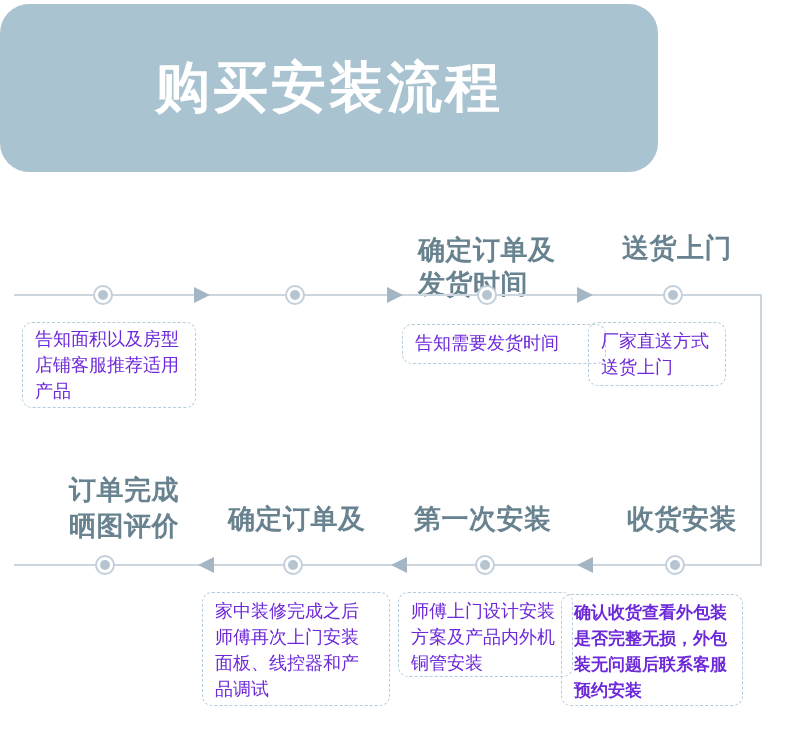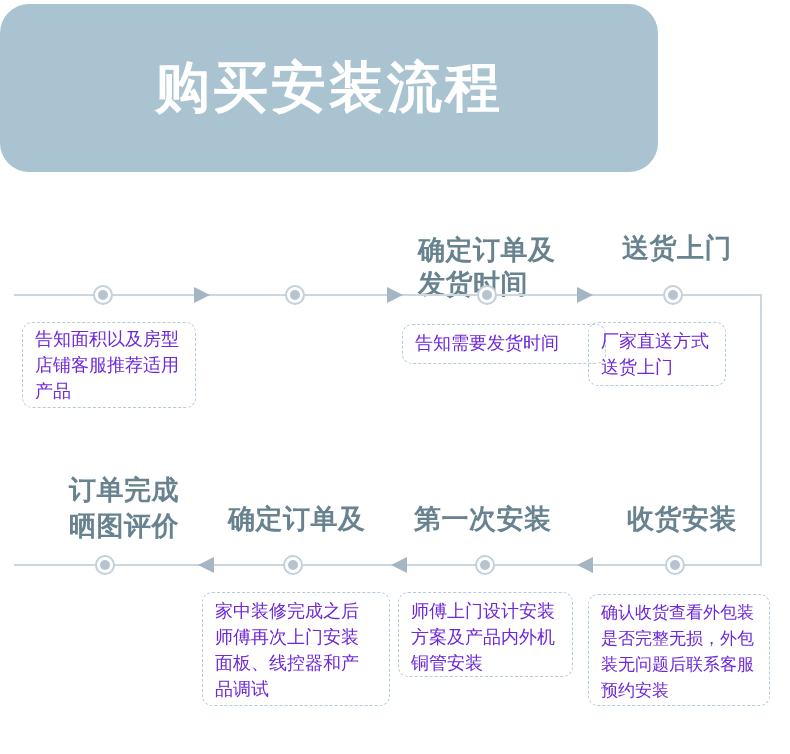--- a/index.html
+++ b/index.html
@@ -67,21 +67,21 @@
     position:absolute;box-sizing:border-box;
     border:1px dashed #b3cbdb;border-radius:10px;
     color:#6d28d9;font-size:18px;line-height:26px;
     white-space:pre-line;padding:3px 12px;overflow:hidden;
   }
   .nb1{left:22px;top:322px;width:174px;height:86px;}
   .nb3{left:402px;top:324px;width:204px;height:40px;padding-top:5px;}
   .nb4{left:588px;top:322px;width:138px;height:64px;padding-top:5px;}
   .nb5{left:202px;top:592px;width:188px;height:114px;padding-top:5px;}
   .nb6{left:398px;top:592px;width:175px;height:85px;padding-top:5px;}
-  .nb7{left:588px;top:594px;width:182px;height:112px;font-size:17px;padding-top:5px;}
+  .nb7{left:561px;top:594px;width:182px;height:112px;font-size:17px;padding-top:5px;font-weight:bold;}
 </style>
 </head>
 <body>
 
 <div class="canvas">
 
   <header class="band">
     <div class="title">购买安装流程</div>
   </header>
 

